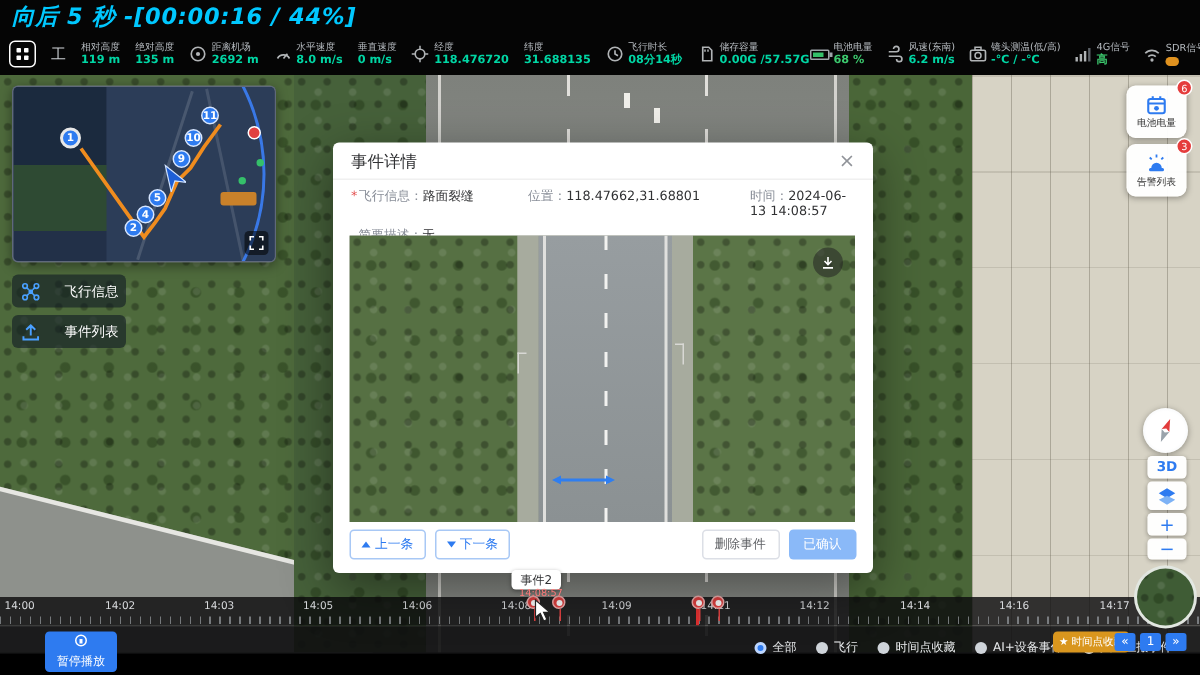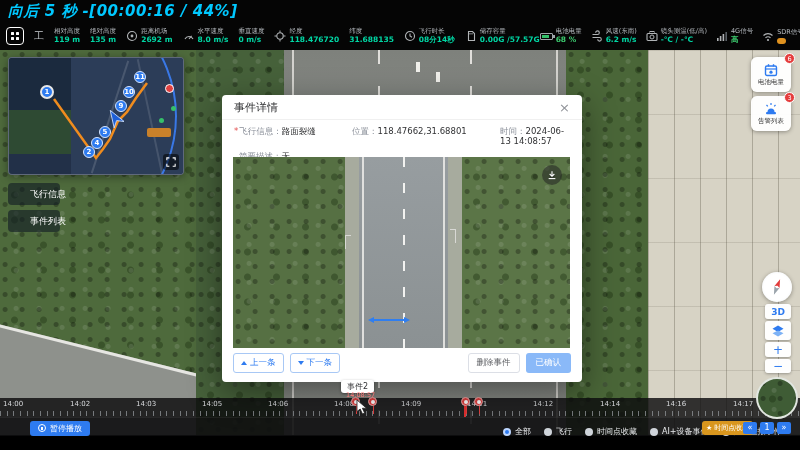--- a/index.html
+++ b/index.html
@@ -64,21 +64,21 @@
     border:1px solid #d7e6ff; z-index:3; }
   .wp.big { width:14px; height:14px; border:2px solid #e8e8e8; }
   .mm-red { position:absolute; width:9px; height:9px; border-radius:50%; background:#e04040; border:1px solid #fff; }
   .mm-green { position:absolute; width:5px; height:5px; border-radius:50%; background:#35c06a; }
   .mm-label { position:absolute; width:24px; height:9px; background:#c9812a; border-radius:2px; }
   .mm-expand { position:absolute; right:4px; bottom:4px; width:16px; height:16px; border-radius:3px;
     background:rgba(0,0,0,.55); display:flex; align-items:center; justify-content:center; }
   .drone-arrow { position:absolute; z-index:4; }
 
   
-  .side-btn { position:absolute; left:8px; width:52px; height:22px; background:rgba(15,25,35,.6);
+  .side-btn { position:absolute; left:8px; width:76px; height:22px; background:rgba(15,25,35,.6);
     border-radius:4px; display:flex; align-items:center; gap:16px; padding-left:6px; z-index:5; }
   .side-btn span { font-size:9px; color:#fff; white-space:nowrap; }
 
   
   .card-btn { position:absolute; left:751px; width:40px; height:35px; background:rgba(255,255,255,.96);
     border-radius:6px; z-index:5; display:flex; flex-direction:column; align-items:center;
     justify-content:center; gap:1px; box-shadow:0 1px 4px rgba(0,0,0,.35); }
   .card-btn span { font-size:6.5px; color:#333; }
   .badge { position:absolute; right:-4px; top:-4px; min-width:11px; height:11px; border-radius:6px;
     background:#e53c3c; color:#fff; font-size:6.5px; display:flex; align-items:center;
@@ -145,21 +145,21 @@
   .playhead { position:absolute; width:2px; height:19px; top:0; background:#e03030; z-index:2; }
   .tl-tooltip { position:absolute; left:341px; top:380px; background:#fff; color:#303133; font-size:8px;
     padding:1px 6px; border-radius:3px; z-index:12; box-shadow:0 1px 3px rgba(0,0,0,.4); }
   .tl-time { position:absolute; left:346px; top:391px; color:#ff7a7a; font-size:6.5px; z-index:12; }
   .cursor { position:absolute; left:356px; top:399px; z-index:30; }
 
   
   .bottombar { position:absolute; left:0; top:417px; width:800px; height:19px;
     background:rgba(14,14,16,.9); border-top:1px solid rgba(255,255,255,.06); z-index:8; }
   .pause-btn { position:absolute; left:30px; top:2.5px; display:flex; align-items:center; gap:4px;
-    background:#2e7bf0; color:#fff; font-size:8px; padding:2px 8px; border-radius:3px; }
+    background:#2e7bf0; color:#fff; font-size:8px; padding:2px 8px; border-radius:3px;flex-direction:column; }
   .pause-ico { width:8px; height:8px; border:1px solid #fff; border-radius:50%; position:relative; }
   .pause-ico::before, .pause-ico::after { content:""; position:absolute; top:2px; width:1px; height:3px; background:#fff; }
   .pause-ico::before { left:2px; } .pause-ico::after { right:2px; }
   .filters { position:absolute; left:503px; top:0; height:19px; display:flex; align-items:flex-end; gap:13px; }
   .filter { display:flex; align-items:center; gap:4px; font-size:8px; color:#e8eaec; white-space:nowrap; }
   .radio { width:8px; height:8px; border-radius:50%; background:#cfd4da; }
   .filter.selected .radio { background:#2e7bf0; border:2px solid #bcd6ff; }
   .fav-btn { position:absolute; left:702px; top:3px; display:flex; align-items:center; gap:2px;
     background:#d9961e; color:#fff; font-size:7px; padding:2px 4px; border-radius:3px; white-space:nowrap; }
   .pager { position:absolute; left:743px; top:3.5px; display:flex; gap:3px; }

